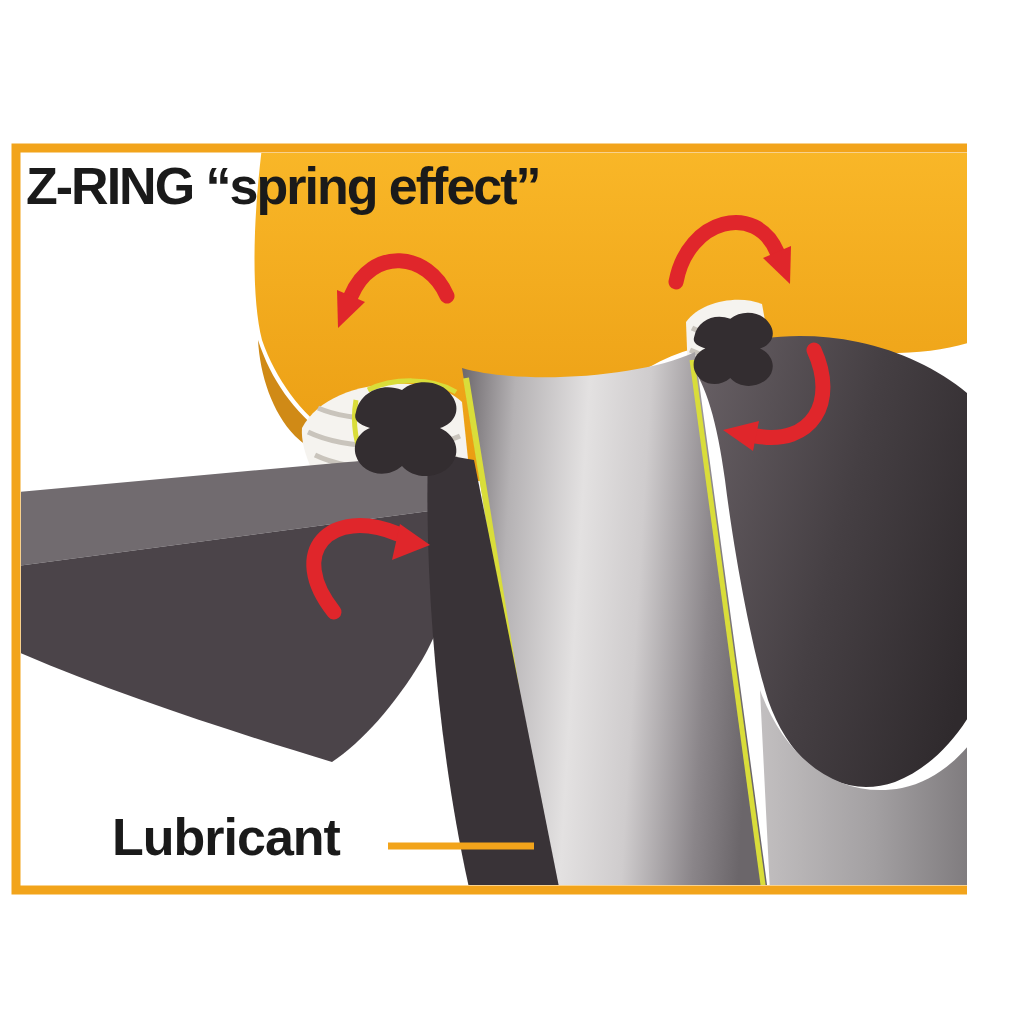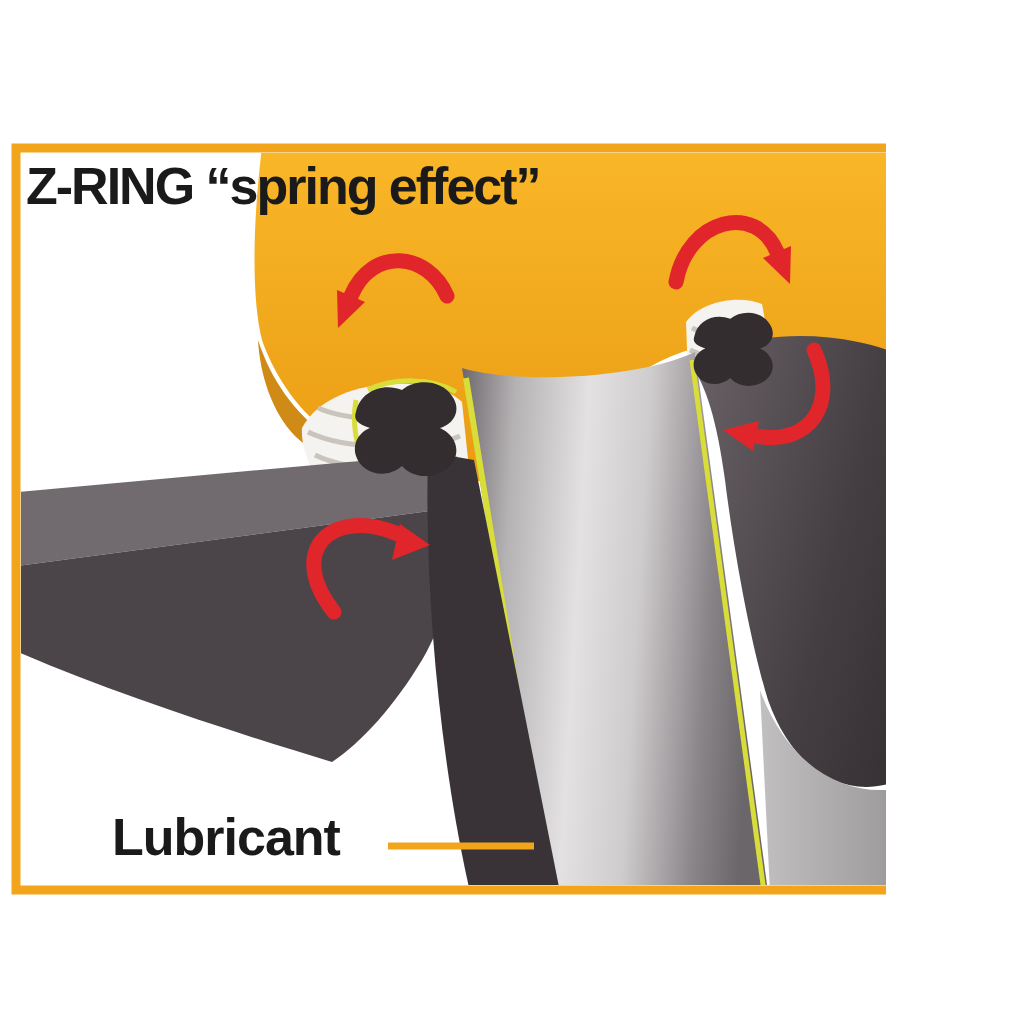--- a/index.html
+++ b/index.html
@@ -17,21 +17,21 @@
     --c-arm-front:#4B4449;
     --c-sleeve:#393337;
     --c-ring:#332D30;
     --c-lubricant:#D9DD3A;
     --c-arrow:#E0262B;
     --c-text:#1A1A1A;
     --c-bg:#FFFFFF;
   }
   html,body{margin:0;padding:0;background:var(--c-bg);}
   .canvas{
-    position:relative;width:886px;height:1024px;background:var(--c-bg);
+    position:relative;width:967px;height:1024px;background:var(--c-bg);
     font-family:"Liberation Sans",sans-serif;overflow:hidden;
   }
   svg{display:block;}
   .title-text{
     font-family:"Liberation Sans",sans-serif;
     font-weight:bold;font-size:52px;letter-spacing:-2px;fill:var(--c-text);
   }
   .label-text{
     font-family:"Liberation Sans",sans-serif;
     font-weight:bold;font-size:52px;letter-spacing:-1px;fill:var(--c-text);

